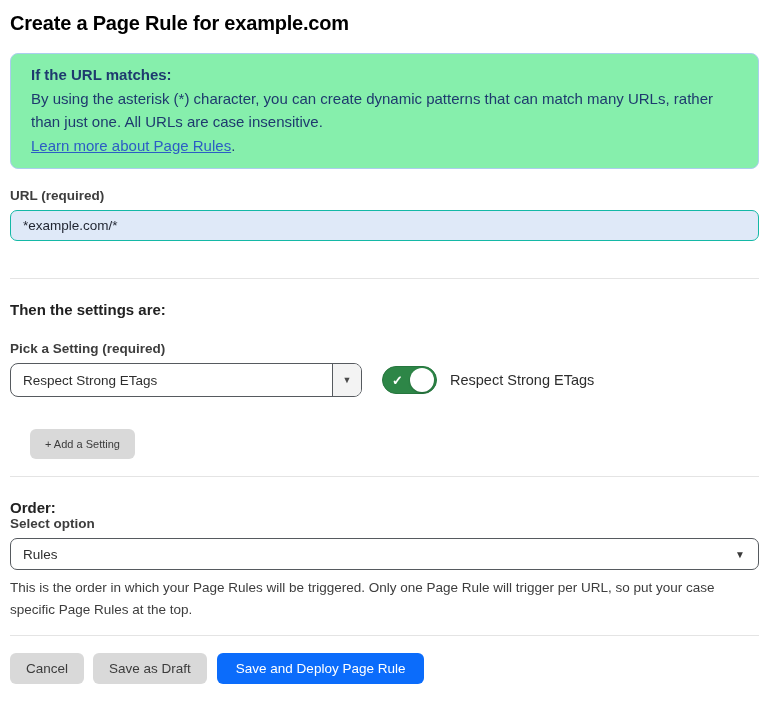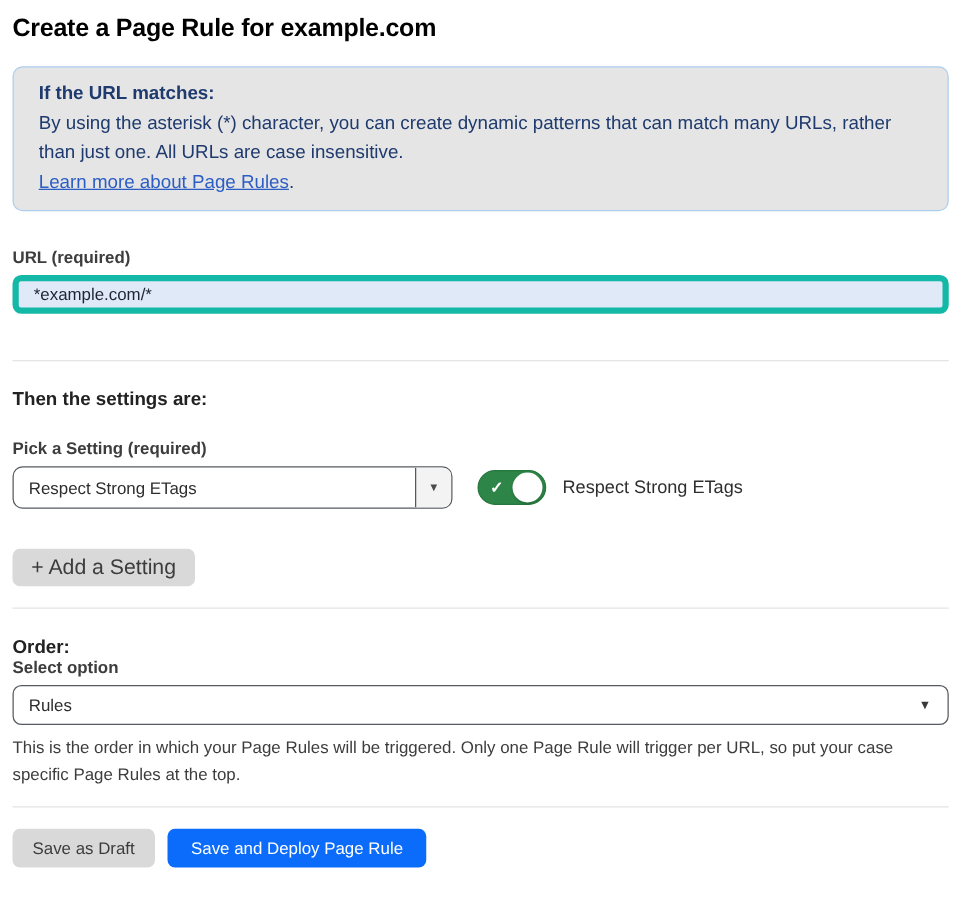--- a/index.html
+++ b/index.html
@@ -10,37 +10,37 @@
     font-family: "Liberation Sans", sans-serif;
     color: #313131;
     padding: 12px 10px 0 10px;
     overflow: hidden;
   }
   .page-title {
     font-size: 20px; font-weight: bold; color: #000000;
     margin: 0 0 18px 0; letter-spacing: -0.2px;
   }
   .info-box {
-    background: #e5e5e5;
+    background: #86efac;
     border: 1px solid #abcdee;
     border-radius: 8px;
     padding: 9px 20px 11px 20px;
     font-size: 15px; line-height: 23.5px;
     color: #1e3a6e;
-    margin-bottom: 29px;
+    margin-bottom: 19px;
   }
   .info-heading { font-weight: bold; }
   .info-link { color: #2c5dc4; text-decoration: underline; cursor: pointer; }
   .field-label {
     display: block; font-size: 13.5px; color: #3d3d3d; margin: 0 0 7px 0; font-weight: bold;
   }
   .url-input {
     display: block; width: 100%; height: 31px;
     background: #dfe9f8;
-    border: 5px solid #14b8a6;
+    border: 1px solid #14b8a6;
     border-radius: 7px;
     padding: 0 12px;
     font-size: 13.5px; font-family: inherit; color: #1f2430;
     outline: none;
   }
   .divider { border: none; border-top: 1px solid #e4e4e4; margin: 0; }
   .divider-1 { margin-top: 37px; }
   .divider-2 { margin-top: 17px; }
   .divider-3 { margin-top: 8px; }
   .section-heading {
@@ -76,21 +76,21 @@
     position: absolute; right: 2px; top: 50%; transform: translateY(-50%);
     width: 24px; height: 24px; background: #ffffff; border-radius: 50%;
     box-shadow: 0 1px 2px rgba(0,0,0,0.25);
   }
   .toggle-label { font-size: 14.5px; color: #2e2e2e; margin-left: 13px; }
   .add-setting-btn {
     margin-top: 32px;
     height: 30px; padding: 0 15px;
     background: #d9d9d9; color: #3c3c3c;
     border: none; border-radius: 6px;
-    font-size: 17px; font-family: inherit; cursor: pointer;
+    font-size: 11px; font-family: inherit; cursor: pointer; margin-left: 20px;
   }
   .order-label { }
   .order-select {
     width: 100%; height: 32px; border-radius: 7px;
   }
   .order-select .select-value { color: #2e2e2e; }
   .order-select .order-arrow {
     display: flex; align-items: center; padding: 0 13px;
     color: #3a3a3a; font-size: 10px;
   }
@@ -152,18 +152,19 @@
 <div class="select-box order-select">
   <div class="select-value">Rules</div>
   <div class="order-arrow">▼</div>
 </div>
 
 <p class="help-text">This is the order in which your Page Rules will be triggered. Only one Page Rule will trigger per URL, so put your case specific Page Rules at the top.</p>
 
 <hr class="divider divider-3">
 
 <div class="footer-actions">
+  <button class="btn btn-gray">Cancel</button>
   <button class="btn btn-gray">Save as Draft</button>
   <button class="btn btn-primary">Save and Deploy Page Rule</button>
 </div>
 
 
 
 
 </body></html>

